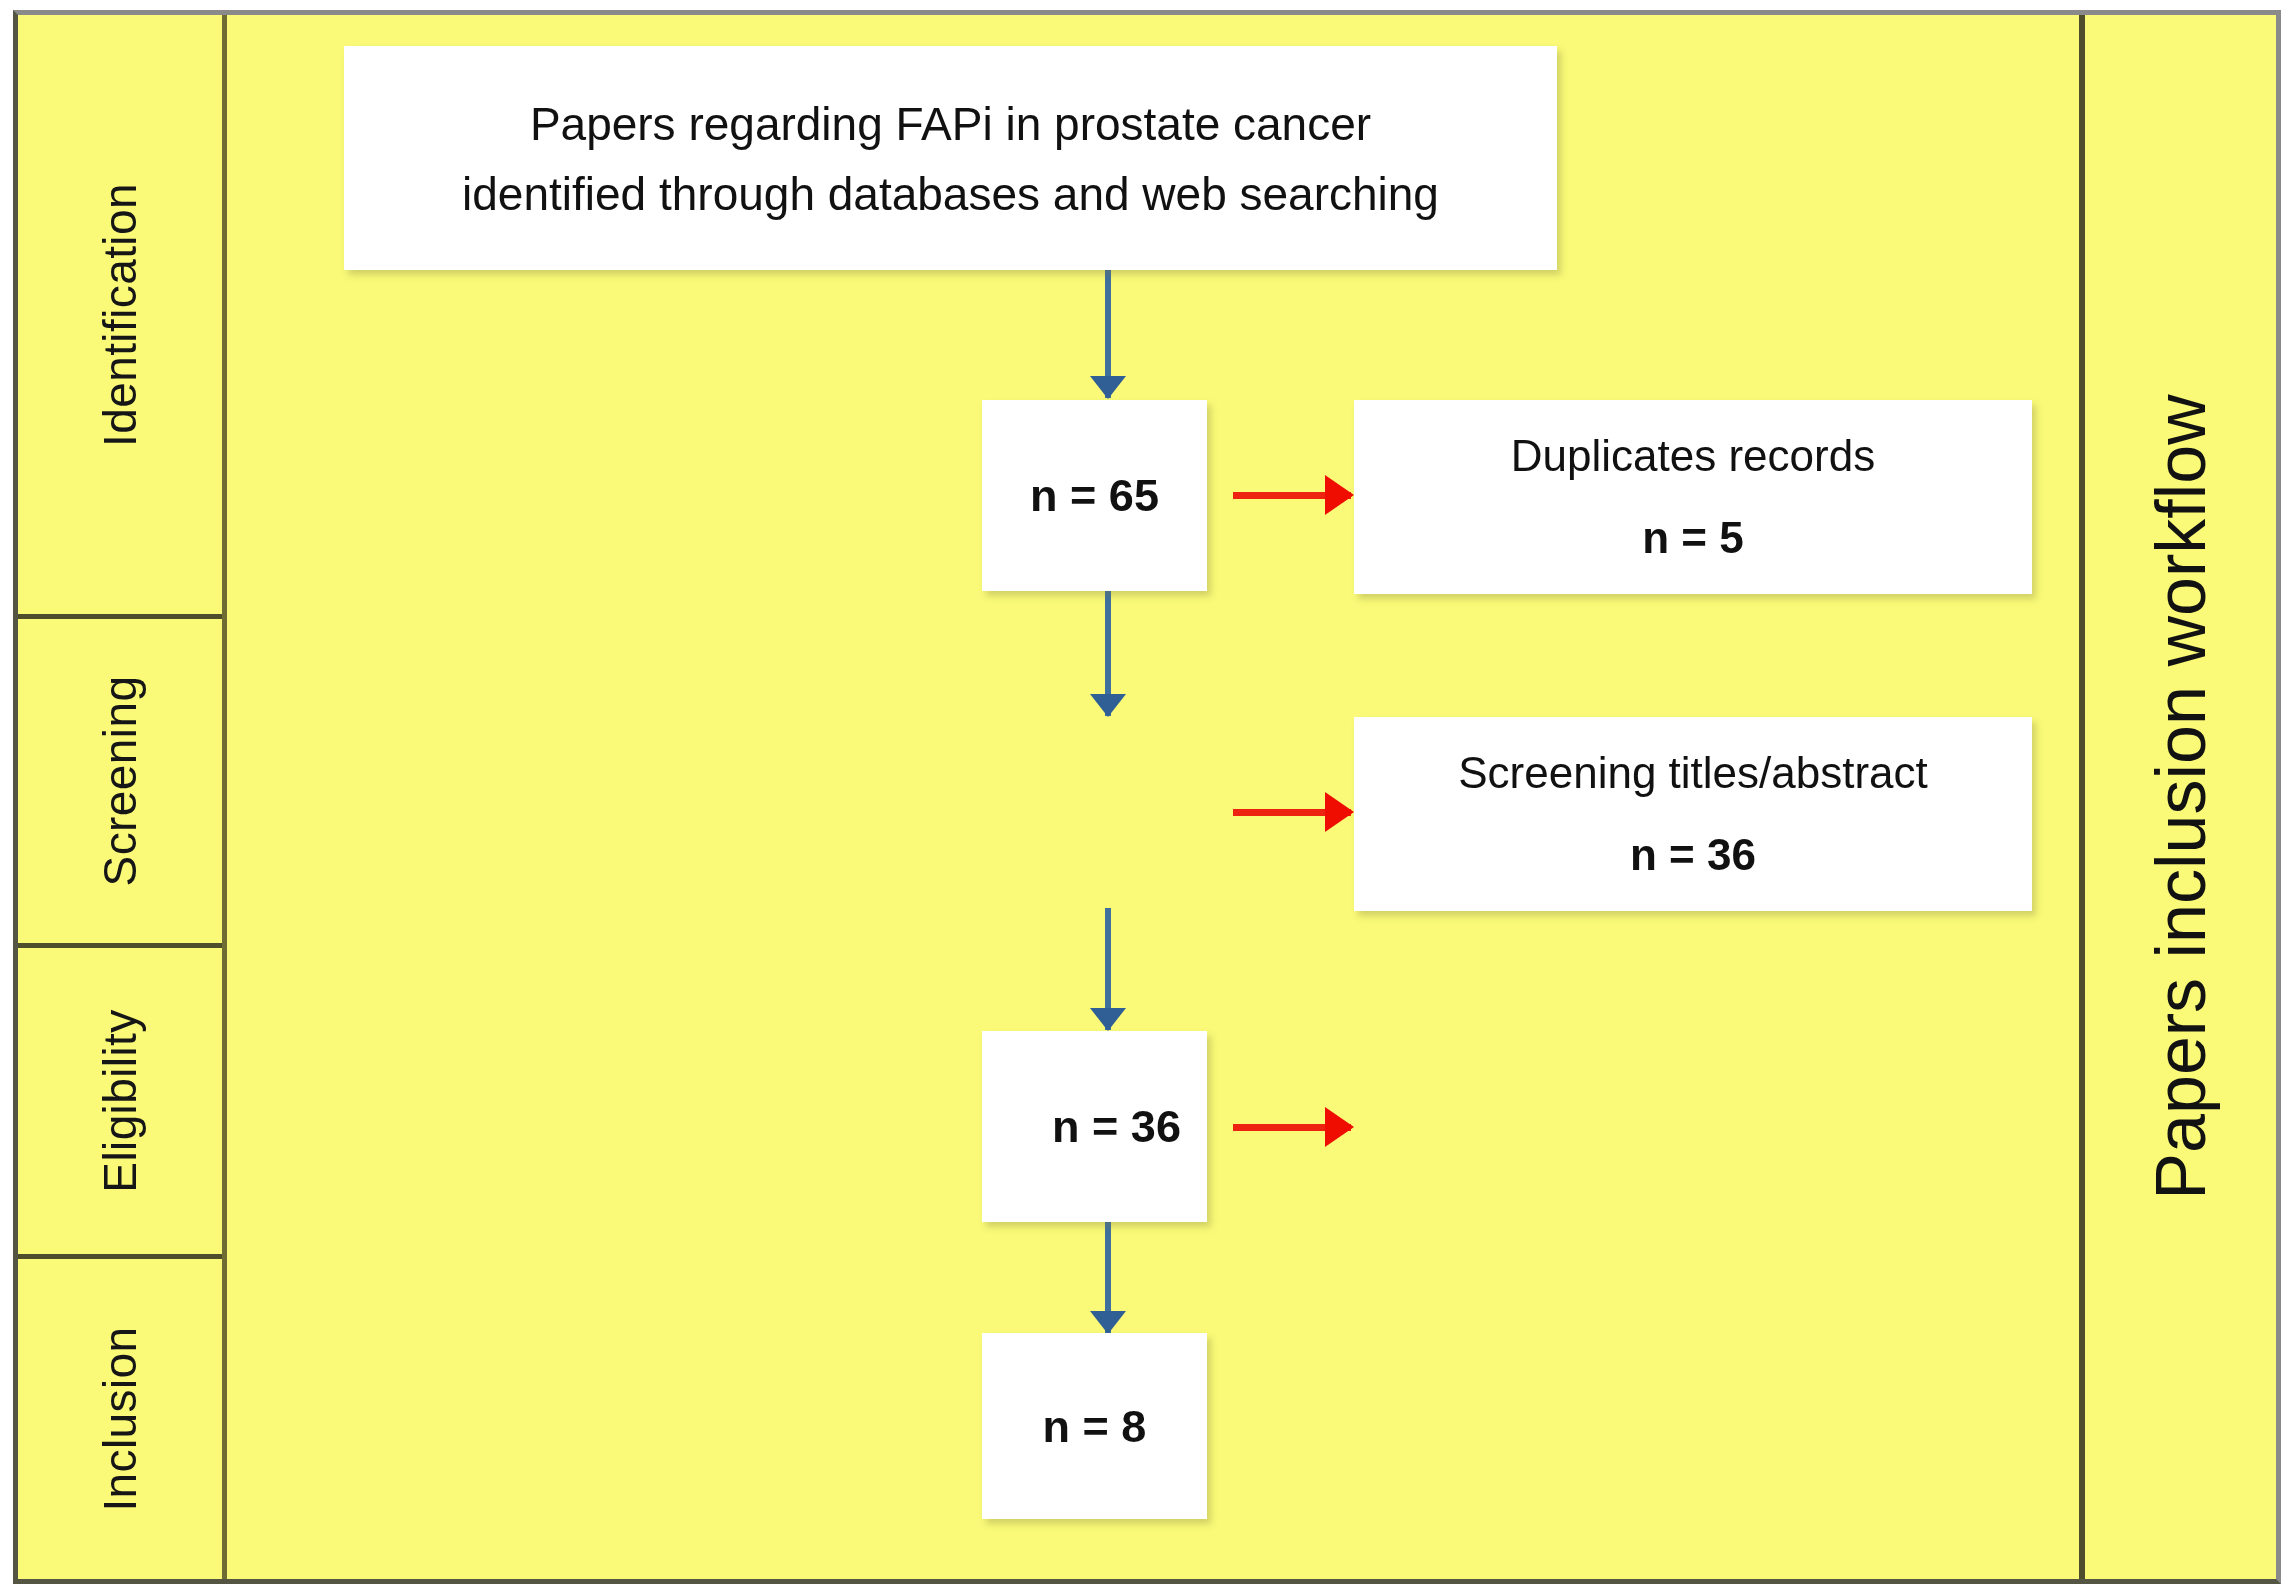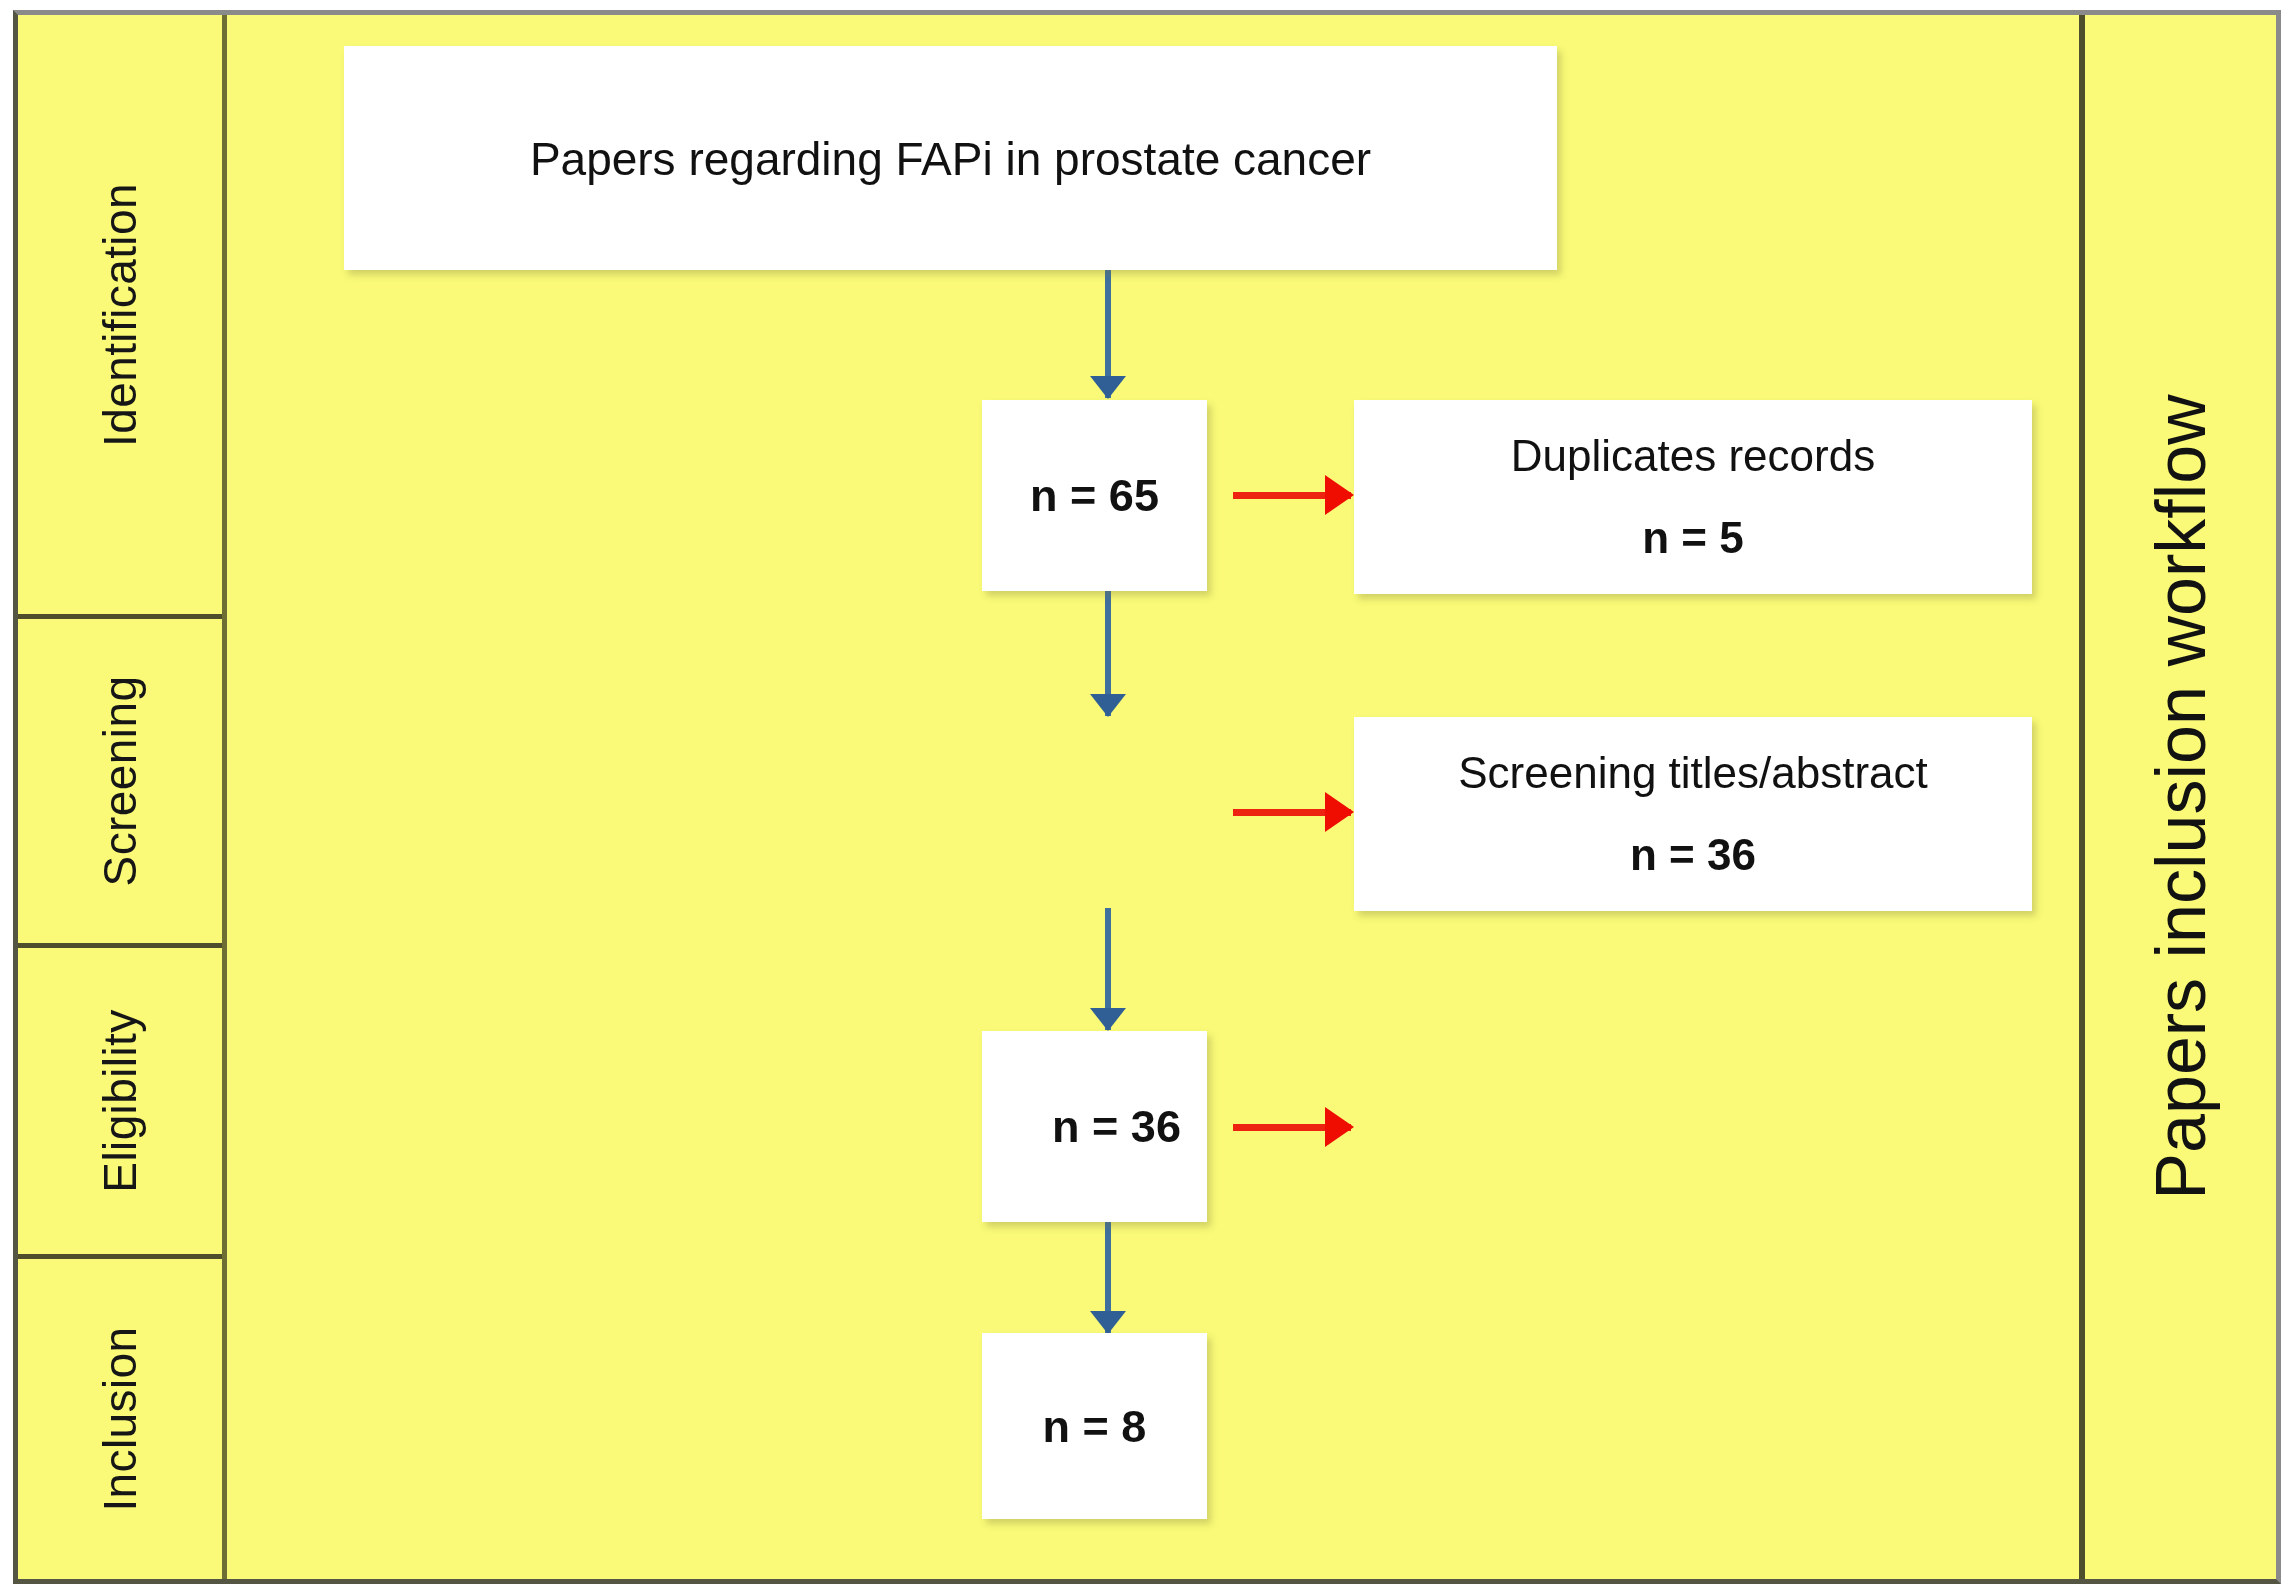--- a/index.html
+++ b/index.html
@@ -235,20 +235,21 @@
       </div>
       <div class="stage-cell stage-cell-3">
         <span class="stage-label">Inclusion</span>
       </div>
     </div>
 
     <div class="flow-canvas">
 
       <div class="node" id="node-source">
         <div class="line-plain">Papers regarding FAPi in prostate cancer</div>
+        <div class="line-plain">identified through databases and web searching</div>
       </div>
 
       <div class="v-arrow" id="v-arrow-1"></div>
       <div class="v-arrow" id="v-arrow-2"></div>
       <div class="v-arrow" id="v-arrow-3"></div>
       <div class="v-arrow" id="v-arrow-4"></div>
 
       <div class="h-arrow" id="h-arrow-1"></div>
       <div class="h-arrow" id="h-arrow-2"></div>
       <div class="h-arrow" id="h-arrow-3"></div>

